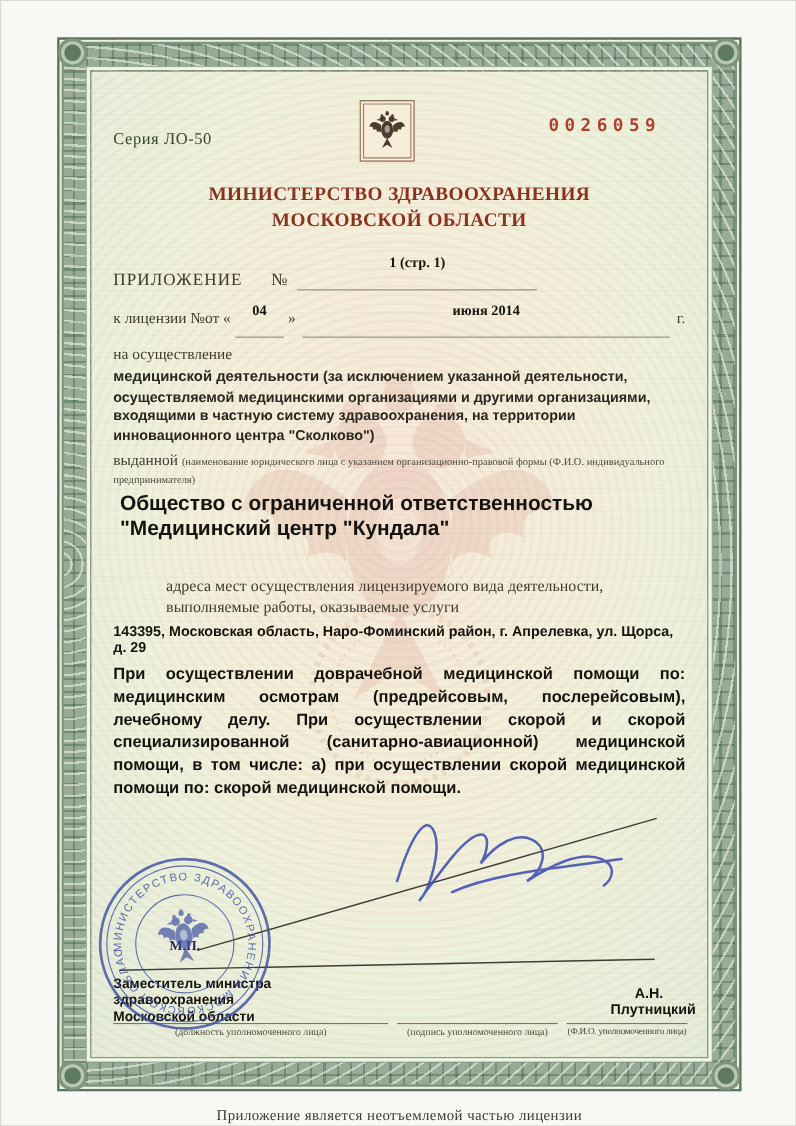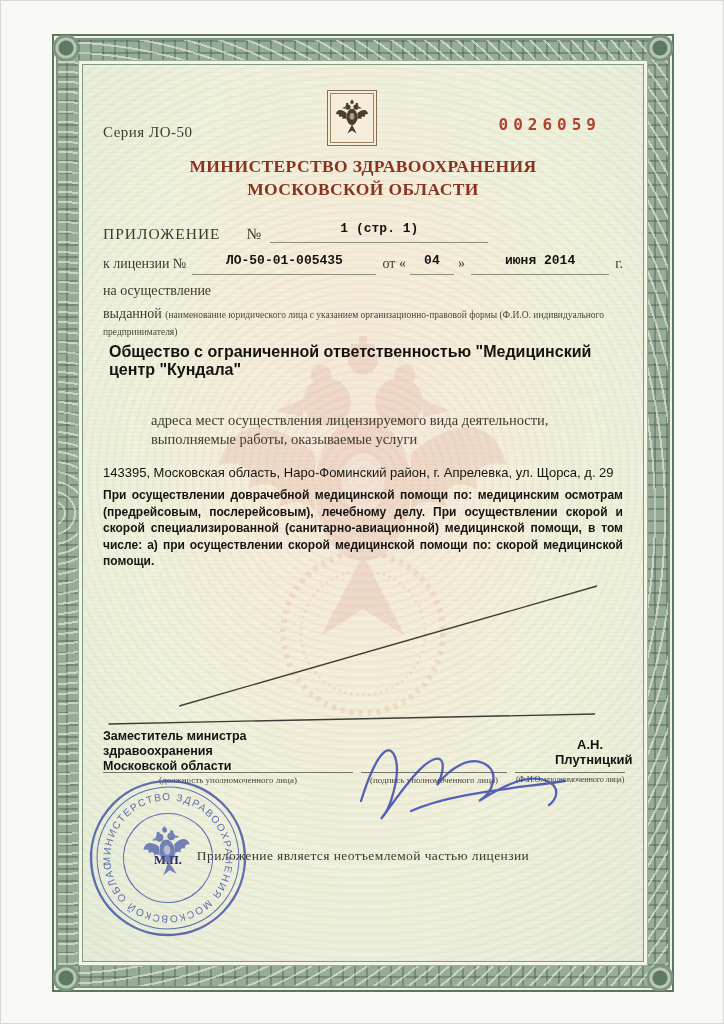--- a/index.html
+++ b/index.html
@@ -36,64 +36,64 @@
   }
   .paper::after{
     content:""; position:absolute; inset:0; pointer-events:none;
     background:
       repeating-radial-gradient(circle at 50% 46%, rgba(214,130,115,.06) 0 3px, transparent 3px 8px),
       repeating-linear-gradient(0deg, rgba(120,160,120,.045) 0 1px, transparent 1px 4px);
   }
   .content{position:relative; height:100%; padding:0 20px; box-sizing:border-box; z-index:3;}
 
   
-  .head-row{display:flex; margin-top:26px; height:54px;align-items:center;}
+  .head-row{display:flex; margin-top:26px; height:54px;}
   .series{flex:1; margin-top:28px; font-size:15px; color:#37422f; letter-spacing:.5px;}
   .emblem-box{
     width:48px; height:54px; background:#f6eedb; border:1px solid #8a6d4f;
     box-shadow:inset 0 0 0 2px #f6eedb, inset 0 0 0 3px #9c8061;
     display:flex; align-items:center; justify-content:center;
   }
   .serial{flex:1; margin-top:13px; text-align:right; padding-right:22px;
     font-family:"DejaVu Sans Mono", monospace; font-weight:bold;
     font-size:16px; letter-spacing:5px; color:#b1402f;}
 
-  .title{margin-top:10px; text-align:center; font-weight:bold; font-size:17.5px;
+  .title{margin-top:20px; text-align:center; font-weight:bold; font-size:17.5px;
     line-height:1.32; color:#8a3220; letter-spacing:.4px;}
 
   .annex-row{display:flex; align-items:flex-end; margin-top:20px; font-size:15.5px; color:#3f3a2d; letter-spacing:1px;}
   .annex-no{margin-left:26px;}
   .fill{border-bottom:1px solid #8c8c7a; text-align:center;
-    font-family:Liberation Mono, monospace; font-weight:bold; font-size:13px;
-    color:#15130f; letter-spacing:0; padding:0 4px 6px;}
+    font-family:Liberation Serif, serif; font-weight:bold; font-size:13px;
+    color:#15130f; letter-spacing:0; padding:0 4px 16px;}
   .annex-line{width:210px; margin-left:8px;}
   .annex-spacer{flex:1}
 
   .license-row{display:flex; align-items:center; margin-top:10px; font-size:14px; color:#3f3a2d;}
   .lic-line{flex:1.35; margin:0 6px;}
   .day-line{width:36px; margin:0 4px;}
   .month-line{flex:1; margin:0 6px;}
 
   .intro{margin-top:8px; font-size:14px; color:#3f3a2d;}
 
   .activity{margin-top:2px; font-family:"Liberation Sans", sans-serif;
     font-size:13px; line-height:1.36; color:#2b271f;}
   .activity b{font-size:13.5px;}
   .activity span{font-weight:600;}
 
   .issued{margin-top:7px; font-size:14px; color:#3f3a2d; line-height:1.2;}
   .issued .note{font-size:9.5px; color:#4a463c;}
   .org-name{margin-top:3px; font-family:"Liberation Sans", sans-serif; font-weight:bold;
-    font-size:16px; color:#15130f; padding-left:6px;}
+    font-size:19px; color:#15130f; padding-left:6px;}
 
   .addr-label{margin-top:32px; font-size:14.5px; color:#3f3a2d; line-height:1.32;margin-left:48px;}
-  .addr-value{margin-top:16px; font-family:"Liberation Sans", sans-serif; font-weight:normal;
+  .addr-value{margin-top:4px; font-family:"Liberation Sans", sans-serif; font-weight:bold;
     font-size:13px; color:#15130f;}
   .works{margin-top:7px; font-family:"Liberation Sans", sans-serif; font-weight:bold;
-    font-size:12px; line-height:1.38; color:#15130f; text-align:justify;}
+    font-size:15px; line-height:1.38; color:#15130f; text-align:justify;}
 
   .strike-zone{position:relative; height:150px; margin-top:8px;}
   .strike-zone svg{position:absolute; inset:0; width:100%; height:100%;}
 
   .signing{position:relative; margin-top:6px; height:66px;
     font-family:"Liberation Sans", sans-serif;}
   .sig-col{position:absolute; top:0;}
   .sig-col .txt{height:36px; display:flex; flex-direction:column; justify-content:center;}
   .sig-col .line{border-top:1px solid #77756a; margin-top:2px;}
   .sig-col .note{font-family:"Liberation Serif", serif; font-size:9px; color:#4a463c;
@@ -175,30 +175,30 @@
 
         <div class="annex-row">
           <span>ПРИЛОЖЕНИЕ</span>
           <span class="annex-no">№</span>
           <span class="fill annex-line">1 (стр. 1)</span>
           <span class="annex-spacer"></span>
         </div>
 
         <div class="license-row">
           <span>к лицензии №</span>
-          <span class="fill lic-line">ЛО-50-01-005435</span>
           <span>от «</span>
           <span class="fill day-line">04</span>
           <span>»</span>
           <span class="fill month-line">июня 2014</span>
           <span>г.</span>
         </div>
 
         <div class="intro">на осуществление</div>
 
+        <div class="activity"><b>медицинской деятельности</b><span> (за исключением указанной деятельности, осуществляемой медицинскими организациями и другими организациями, входящими в частную систему здравоохранения, на территории инновационного центра "Сколково")</span></div>
 
         <div class="issued">
           <span>выданной</span>
           <span class="note">(наименование юридического лица с указанием организационно-правовой формы (Ф.И.О. индивидуального предпринимателя)</span>
         </div>
         <div class="org-name">Общество с ограниченной ответственностью "Медицинский центр "Кундала"</div>
 
         <div class="addr-label">адреса мест осуществления лицензируемого вида деятельности, выполняемые работы, оказываемые услуги</div>
         <div class="addr-value">143395, Московская область, Наро-Фоминский район, г. Апрелевка, ул. Щорса, д. 29</div>
         <div class="works">При осуществлении доврачебной медицинской помощи по: медицинским осмотрам (предрейсовым, послерейсовым), лечебному делу. При осуществлении скорой и скорой специализированной (санитарно-авиационной) медицинской помощи, в том числе: а) при осуществлении скорой медицинской помощи по: скорой медицинской помощи.</div>

